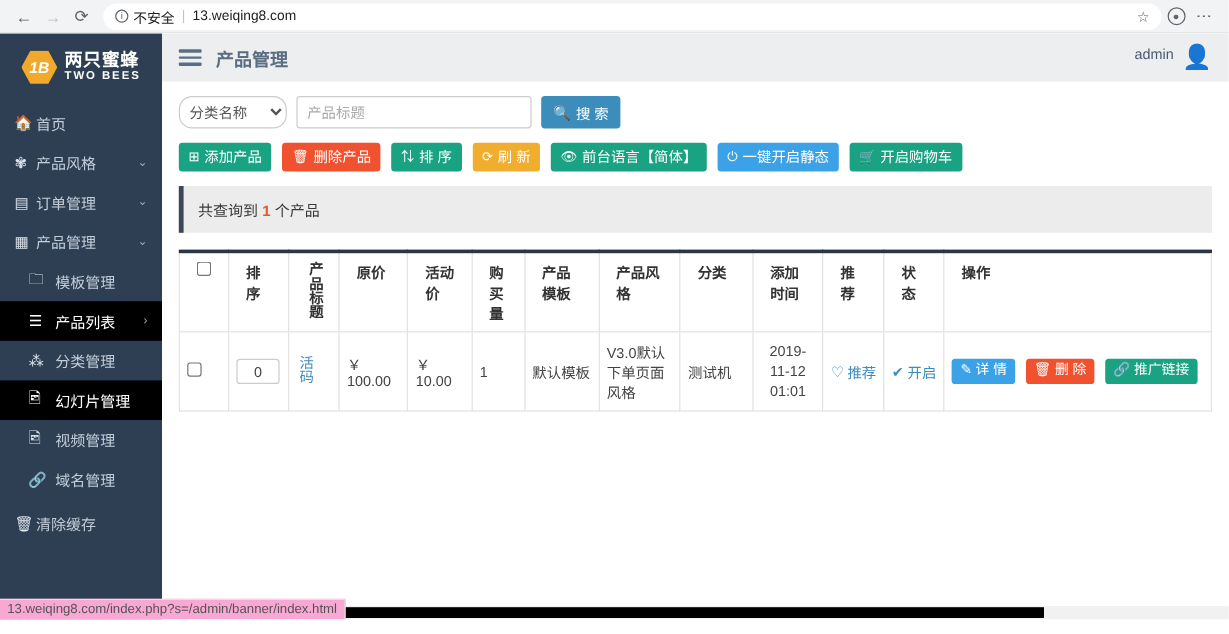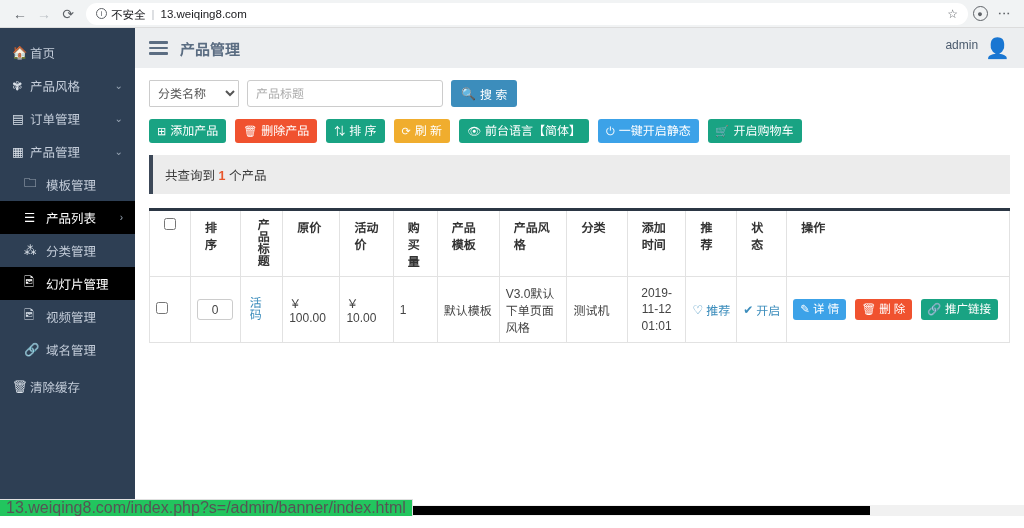--- a/index.html
+++ b/index.html
@@ -178,21 +178,21 @@
 
   .content { padding: 12px 14px 0 14px; flex: 1 1 auto; overflow: hidden; }
 
   
   .search-row { display: flex; align-items: center; gap: 0; margin-bottom: 12px; }
   .sel-wrap { position: relative; }
   select.cat-select {
     height: 27px;
     width: 90px;
     border: 1px solid #ccc;
-    border-radius: 1px;
+    border-radius: 11px;
     font-size: 12px;
     color: #555;
     background: #fff;
     padding: 0 4px;
     font-family: "Liberation Sans", sans-serif;
   }
   input.title-input {
     height: 27px;
     width: 196px;
     margin-left: 8px;
@@ -324,25 +324,25 @@
     font-family: "Liberation Sans", sans-serif;
     vertical-align: middle; line-height: 1;
   }
   .time-cell { line-height: 1.35; text-align: center; }
 
   
   .statusbar {
     position: absolute;
     left: 0; bottom: 0;
     height: 17px;
-    background: #22c55e;
+    background: #f9a8d4;
     border: 1px solid #e0e0e0;
     border-left: none; border-bottom: none;
     padding: 0 6px;
-    font-size: 16px;
+    font-size: 11px;
     color: #555;
     display: flex; align-items: center;
     z-index: 5;
   }
   .hscroll {
     position: absolute;
     left: 135px; right: 0; bottom: 0;
     height: 11px;
     background: #f1f1f1;
     z-index: 3;
@@ -383,20 +383,29 @@
       <span class="profile-icon">●</span>
     </div>
   <div class="nav-btn">
       <span class="menu-dots">⋮</span>
     </div>
 </div>
 
 <div class="app">
 
   <nav class="sidebar">
+    <div class="logo-box">
+      <div class="hex">
+          <span>1B</span>
+        </div>
+      <div class="logo-txt">
+        <div class="logo-cn">两只蜜蜂</div>
+        <div class="logo-en">TWO BEES</div>
+      </div>
+    </div>
 
     <ul class="menu">
       <li class="menu-item">
         <span class="mi">🏠</span>
         <span class="ml">首页</span>
       </li>
       <li class="menu-item">
         <span class="mi">✾</span>
         <span class="ml">产品风格</span>
         <span class="chev">⌄</span>

